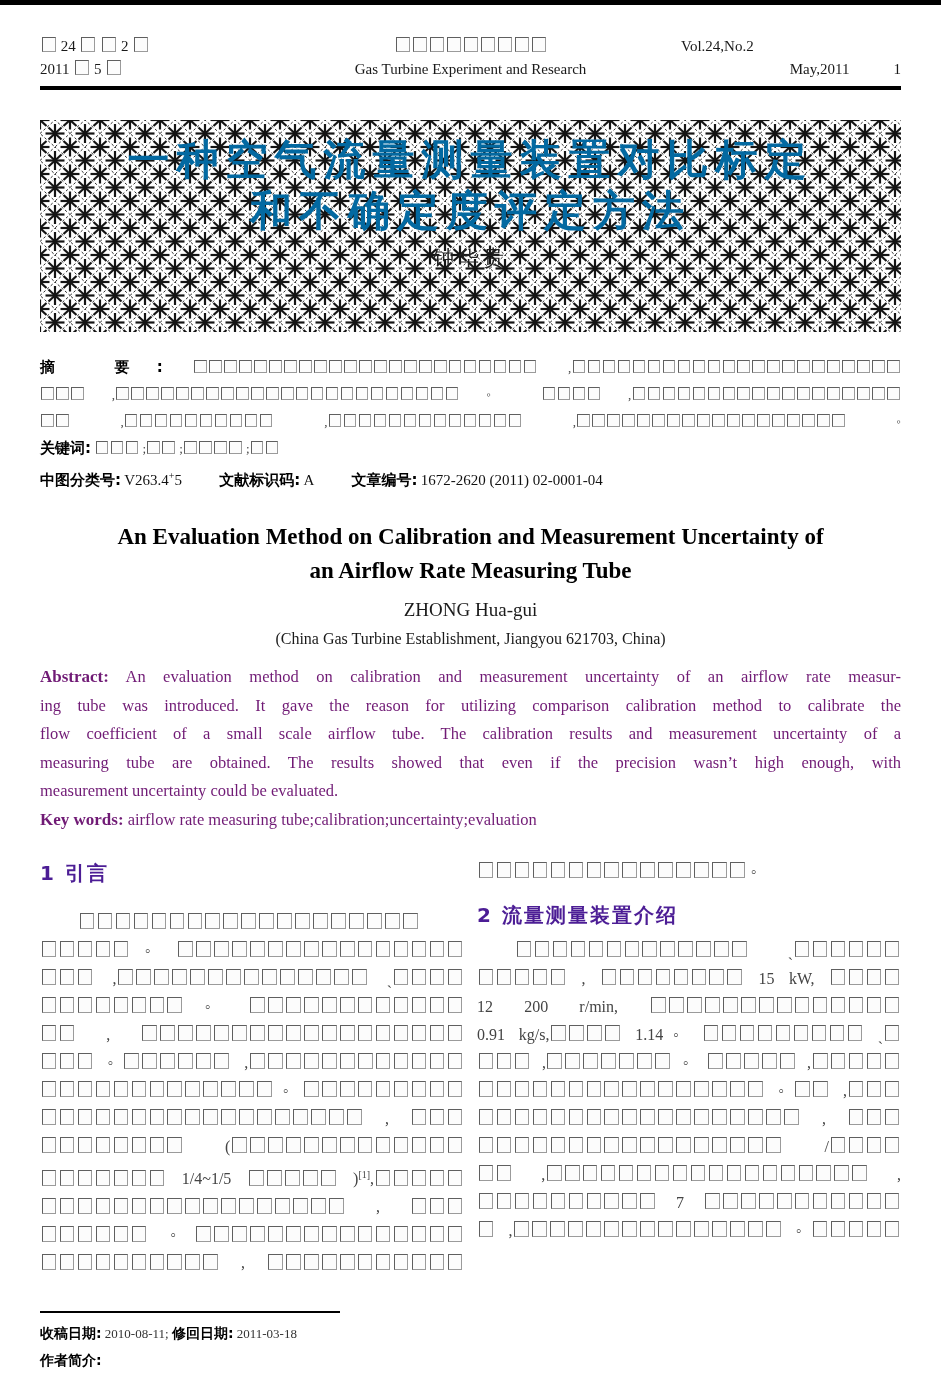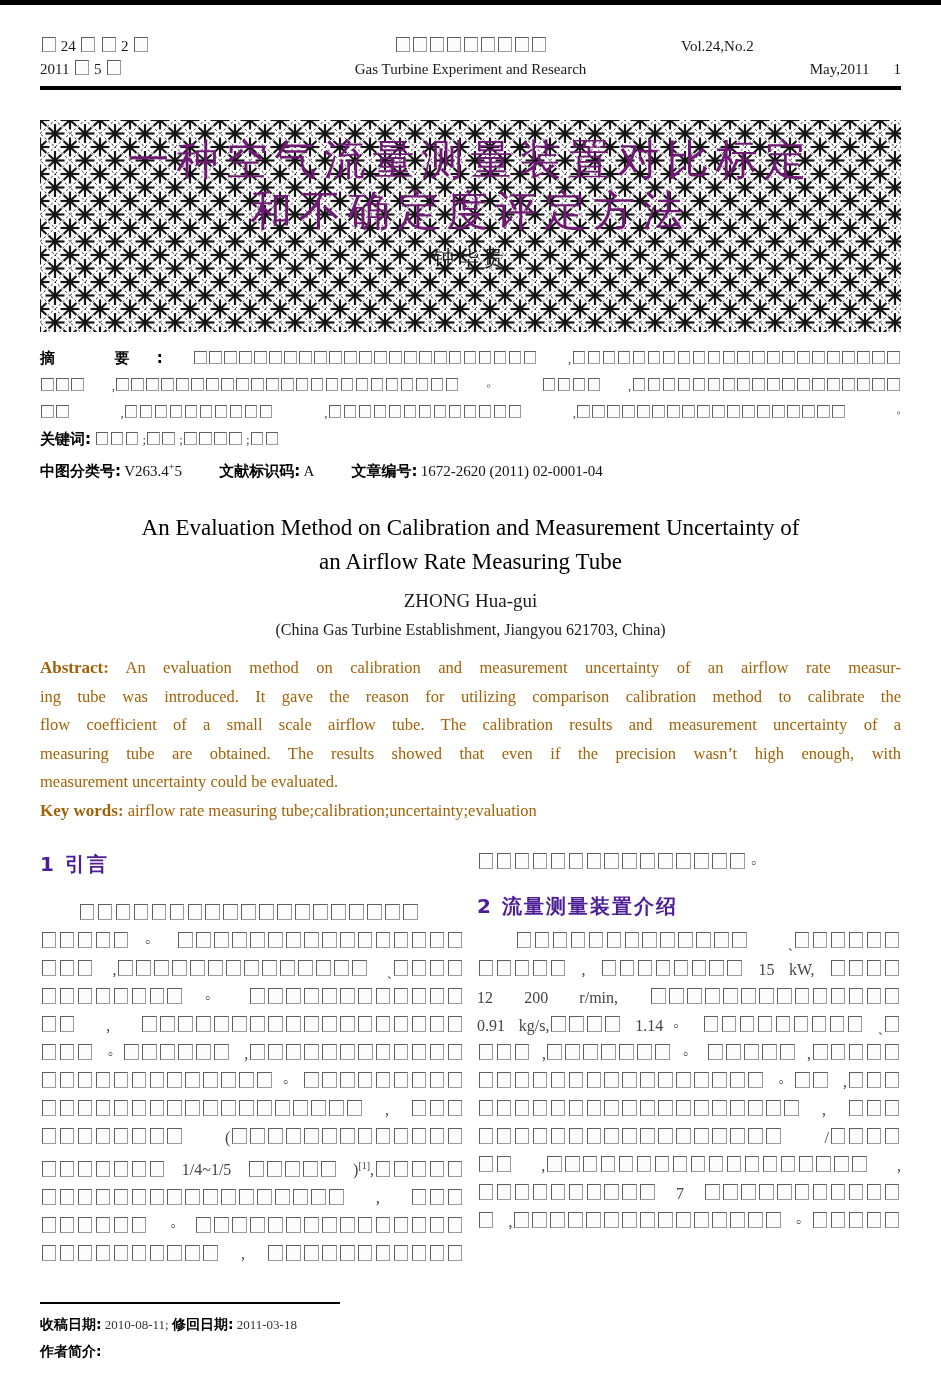--- a/index.html
+++ b/index.html
@@ -8,53 +8,53 @@
     font-family:"DejaVu Sans",sans-serif;position:relative;overflow:hidden;
   }
   .topbar{height:5px;background:#000;}
   .content{padding:0 40px;width:861px;}
 
   
   .journal-header{display:flex;margin-top:30px;font-family:"Liberation Serif",serif;font-size:15px;line-height:23px;}
   .jh-left{width:220px;}
   .jh-center{flex:1;text-align:center;}
   .jh-right{width:220px;text-align:left;}
-  .jh-right .row2{display:flex;justify-content:flex-end;gap:24px;}
+  .jh-right .row2{display:flex;justify-content:flex-end;gap:44px;}
   .header-rule{height:4px;background:#000;margin-top:5px;}
 
   
   .banner{position:relative;margin-top:30px;height:212px;overflow:hidden;}
   .banner svg.pattern{position:absolute;left:0;top:0;width:100%;height:100%;}
   .banner-content{position:relative;text-align:center;padding-top:14px;}
-  .cn-title{font-size:42px;font-weight:normal;letter-spacing:7px;line-height:51px;color:#701a75;}
+  .cn-title{font-size:42px;font-weight:bold;letter-spacing:7px;line-height:51px;color:#0369a1;}
   .banner-author{font-size:21px;margin-top:8px;color:#222;letter-spacing:4px;}
   .banner-affil{font-size:16px;margin-top:12px;color:#3d3d3d;font-family:"Liberation Serif",serif;}
 
   
   .bx{
     display:inline-block;width:.8em;height:.88em;
     border:1.4px solid;border-color:#5f5f5f #9b9b9b #9b9b9b #5f5f5f;
     margin:0 .1em;vertical-align:-.08em;background:#fcfcfc;
   }
 
   
-  .abs-block{margin-top:13px;color:#444;}
+  .abs-block{margin-top:22px;color:#444;}
   .abs-line{font-size:13px;line-height:27px;font-family:"Liberation Serif",serif;white-space:nowrap;}
   .abs-line.just{text-align:justify;text-align-last:justify;}
   .cnlabel{font-family:"DejaVu Sans",sans-serif;font-size:15px;font-weight:bold;color:#000;}
   .serifv{font-family:"Liberation Serif",serif;font-size:15px;color:#111;}
   .sp{margin-left:34px;}
   sup{font-size:10px;}
 
   
-  .en-title{font-family:"Liberation Serif",serif;font-weight:normal;font-size:23px;line-height:34px;text-align:center;color:#000;}
+  .en-title{font-family:"Liberation Serif",serif;font-weight:bold;font-size:23px;line-height:34px;text-align:center;color:#000;}
   .en-title.first{margin-top:26px;}
   .en-author{font-family:"Liberation Serif",serif;font-size:19px;text-align:center;margin-top:11px;}
   .en-affil{font-family:"Liberation Serif",serif;font-size:16px;text-align:center;margin-top:9px;}
-  .en-abs{margin-top:15px;font-family:"Liberation Serif",serif;font-size:16.5px;line-height:28.5px;color:#a16207;}
+  .en-abs{margin-top:15px;font-family:"Liberation Serif",serif;font-size:16.5px;line-height:28.5px;color:#701a75;}
   .en-line.just{text-align:justify;text-align-last:justify;}
   .en-abs b{font-size:17px;}
 
   
   .twocol{display:flex;gap:13px;margin-top:24px;}
   .col{width:424px;}
   .sec-heading{font-size:20px;font-weight:bold;color:#4c1d95;letter-spacing:2px;}
   .col-left .sec-heading{margin:2px 0 22px 0;}
   .col-right .sec-heading{margin:16px 0 8px 0;}
   .cn-line{font-size:16px;line-height:28px;font-family:"Liberation Serif",serif;color:#444;

